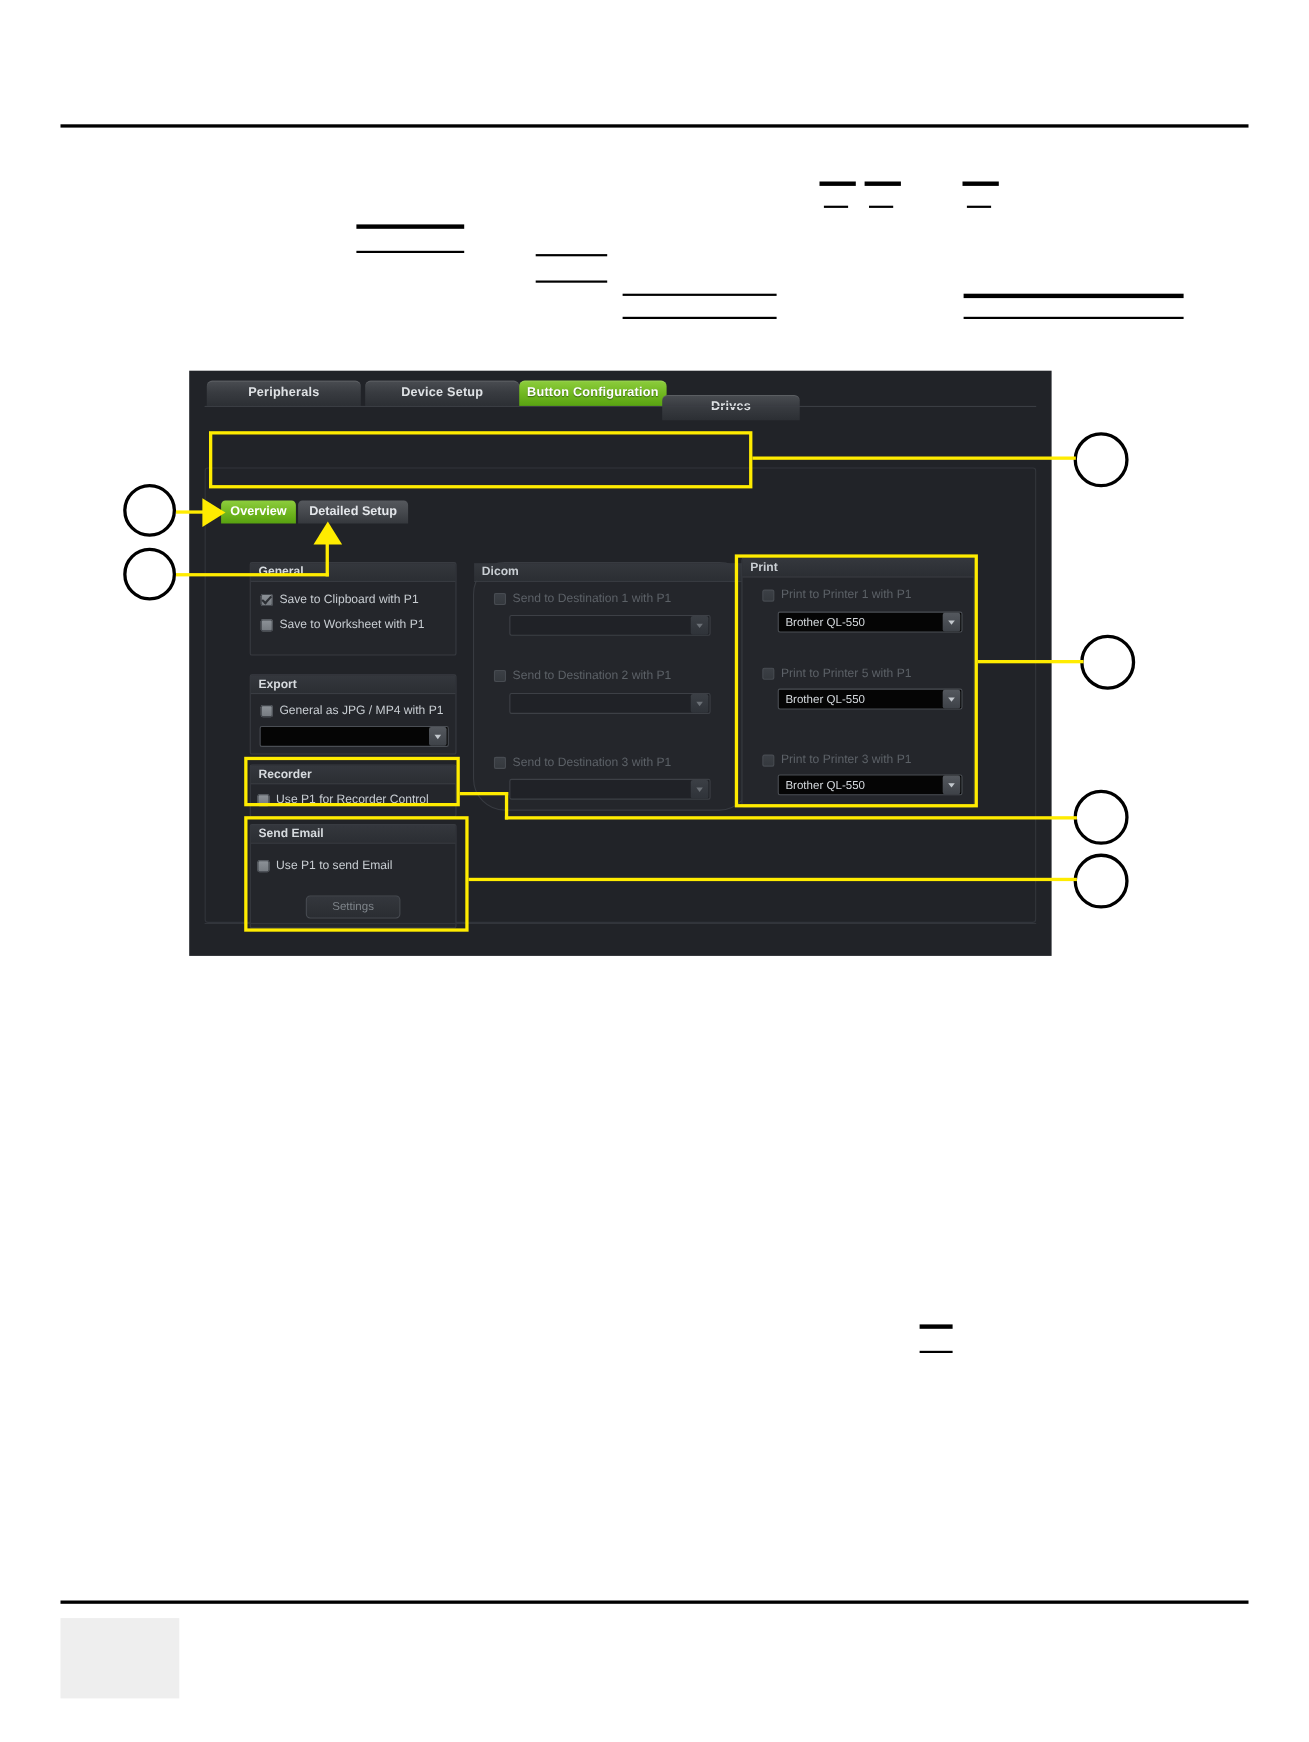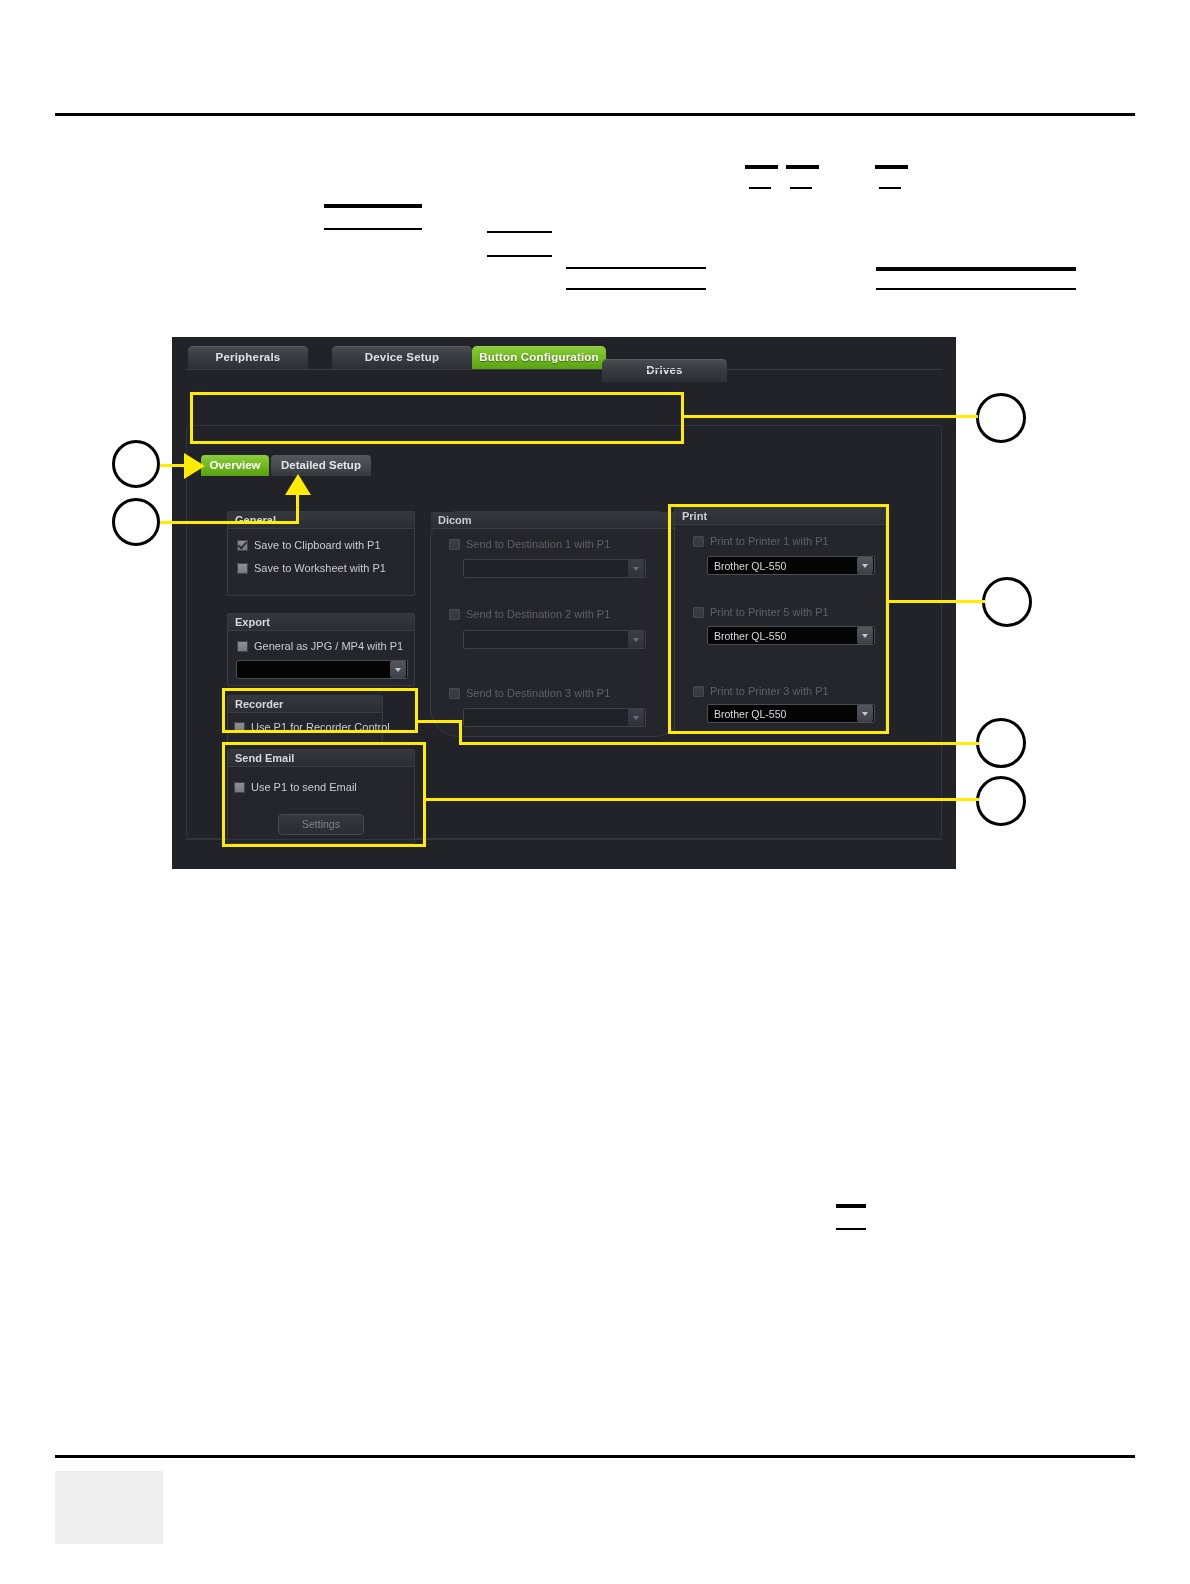--- a/index.html
+++ b/index.html
@@ -63,21 +63,21 @@
     background: linear-gradient(180deg, #4a4d52 0%, #393c41 45%, #2c2f34 100%);
     box-shadow: inset 0 1px 0 rgba(255,255,255,0.10);
     letter-spacing: 0.2px;
     white-space: nowrap;
   }
   .tab.active {
     background: linear-gradient(180deg, #8dcd3d 0%, #6fb61f 55%, #59a312 100%);
     color: #ffffff;
     text-shadow: 0 1px 1px rgba(0,0,0,0.45);
   }
-  .tab-peripherals { left: 16px;  width: 120px; }
+  .tab-peripherals { left: 16px;  width: 140px; }
   .tab-device      { left: 160px; width: 140px; }
   .tab-button      { left: 434px; transform: translateX(-134px); width: 134px; }
   .tab-drives      { left: 430px; width: 125px; margin-top: 13px; }
 
   .tabline {
     position: absolute;
     left: 14px; top: 32px;
     width: 756px; height: 1px;
     background: #3a3d43;
   }
@@ -360,21 +360,21 @@
     <div class="chk-row" style="left:9px; top:26px;">
       <span class="cbox"></span>
       <span>General as JPG / MP4 with P1</span>
     </div>
     <div class="combo" style="left:8px; top:46px; width:172px;">
       <span class="combo-text"></span>
       <span class="combo-arrow"></span>
     </div>
   </div>
 
-  <div class="group" style="left:55px; top:358px; width:156px; height:48px;">
+  <div class="group" style="left:55px; top:358px; width:188px; height:48px;">
     <div class="group-title">Recorder</div>
     <div class="chk-row" style="left:6px; top:25px;">
       <span class="cbox"></span>
       <span>Use P1 for Recorder Control</span>
     </div>
   </div>
 
   <div class="group" style="left:55px; top:412px; width:188px; height:95px;">
     <div class="group-title">Send Email</div>
     <div class="chk-row" style="left:6px; top:31px;">

